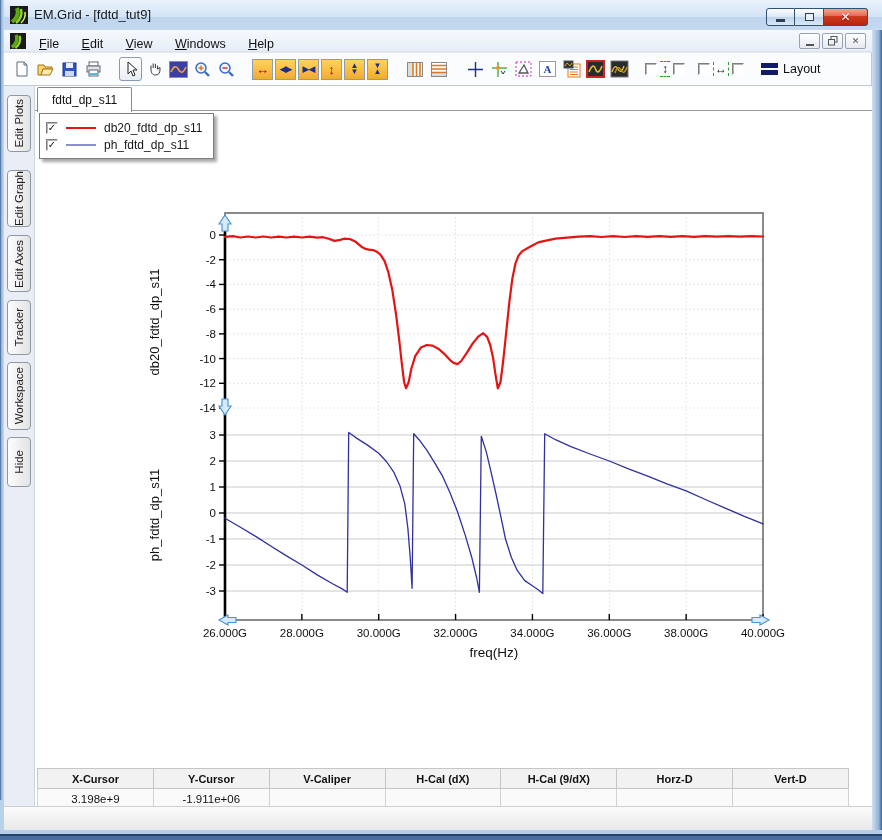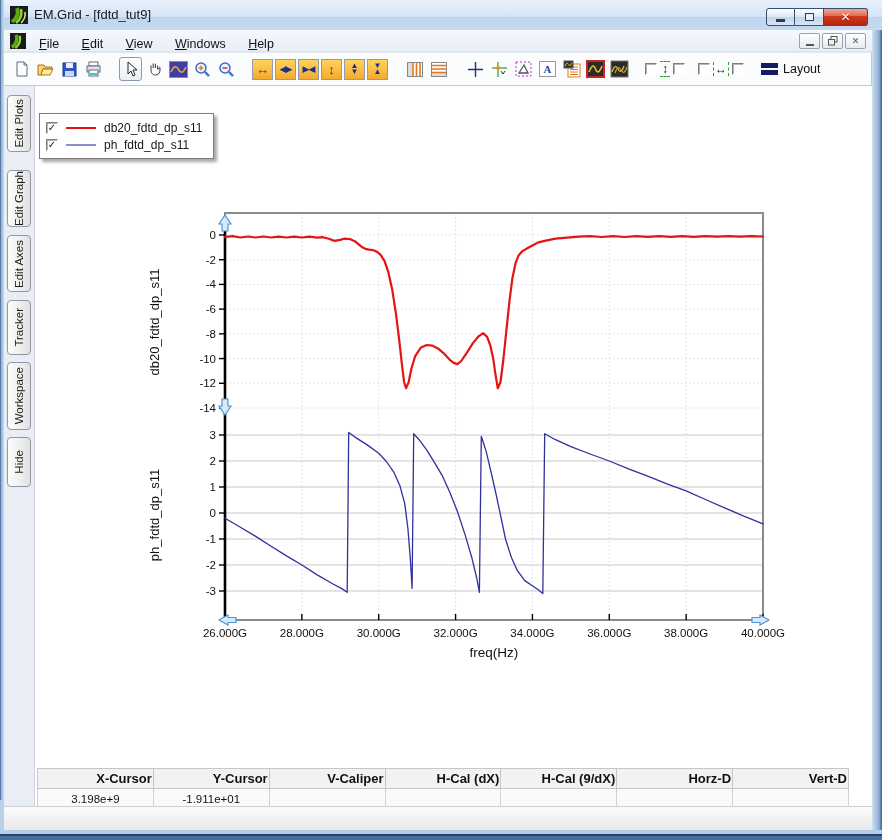--- a/index.html
+++ b/index.html
@@ -70,21 +70,21 @@
   #doc-tab{position:absolute;left:2px;top:1px;height:24px;padding:0 14px;background:#fff;
     border:1px solid #8a8a8a;border-bottom:none;border-radius:2px 2px 0 0;display:flex;align-items:center;font-size:12px;color:#111;}
   #legend{position:absolute;left:4px;top:27px;background:#fff;border:1px solid #7d7d7d;
     box-shadow:3px 3px 3px rgba(0,0,0,0.35);padding:5px 10px 5px 6px;z-index:5;}
   .legend-row{display:flex;align-items:center;gap:8px;height:17px;}
   .legend-line{width:30px;height:2px;flex:0 0 auto;}
   .legend-label{font-size:12px;color:#14161a;white-space:nowrap;}
   #plot{position:absolute;left:0;top:26px;}
   
   #status-table{position:absolute;left:2px;top:682px;width:812px;border:1px solid #9f9f9f;border-collapse:collapse;table-layout:fixed;background:#fbfbfb;}
-  #status-table th{border:1px solid #c6c6c6;height:17px;font-size:13px;font-weight:bold;color:#111;background:#f2f2f2;text-align:right;}
+  #status-table th{border:1px solid #c6c6c6;height:17px;font-size:11px;font-weight:bold;color:#111;background:#f2f2f2;}
   #status-table td{border:1px solid #d2d2d2;height:17px;font-size:11.5px;color:#111;text-align:center;background:#fafafa;}
   #statusstrip{position:absolute;left:4px;top:806px;width:868px;height:24px;background:linear-gradient(#fbfbfb,#e9e9e9);border-top:1px solid #cfcfcf;box-sizing:border-box;}
   .icn{display:block;}
 </style>
 </head>
 <body>
 
 <div id="titlebar">
   <svg class="app-icon" viewBox="0 0 18 18">
     <rect x="0" y="0" width="18" height="18" fill="#1a1a1a"></rect>
@@ -311,20 +311,25 @@
     </div>
   <div class="vtab" style="top:276px;height:68px;">
       <span>Workspace</span>
     </div>
   <div class="vtab" style="top:351px;height:50px;">
       <span>Hide</span>
     </div>
 </div>
 
 <div id="page">
+  <div id="tabstrip">
+    <div id="doc-tab">
+        <span>fdtd_dp_s11</span>
+      </div>
+  </div>
 
   <div id="legend">
     <div class="legend-row">
       <div class="chk legend-chk">✓</div>
       <div class="legend-line" style="background: rgb(228, 20, 20);"></div>
       <span class="legend-label">db20_fdtd_dp_s11</span>
     </div>
     <div class="legend-row">
       <div class="chk legend-chk">✓</div>
       <div class="legend-line" style="background: rgb(138, 144, 204);"></div>
@@ -421,21 +426,21 @@
       <th>X-Cursor</th>
       <th>Y-Cursor</th>
       <th>V-Caliper</th>
       <th>H-Cal (dX)</th>
       <th>H-Cal (9/dX)</th>
       <th>Horz-D</th>
       <th>Vert-D</th>
     </tr>
     <tr>
       <td>3.198e+9</td>
-      <td>-1.911e+01</td>
+      <td>-1.911e+06</td>
       <td></td>
       <td></td>
       <td></td>
       <td></td>
       <td></td>
     </tr>
   </tbody>
     </table>
 </div>
 

